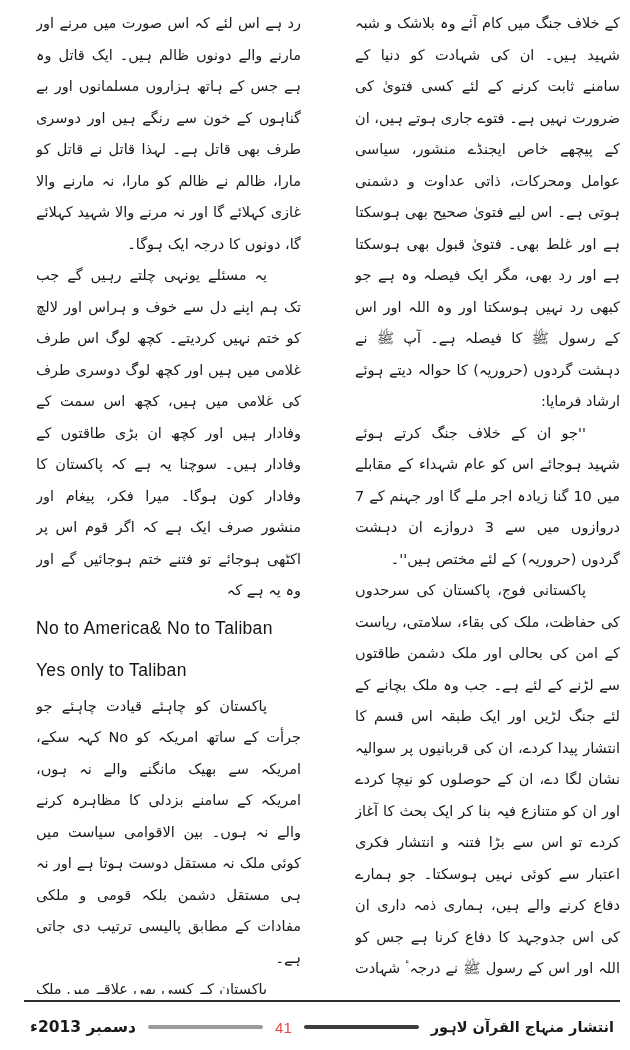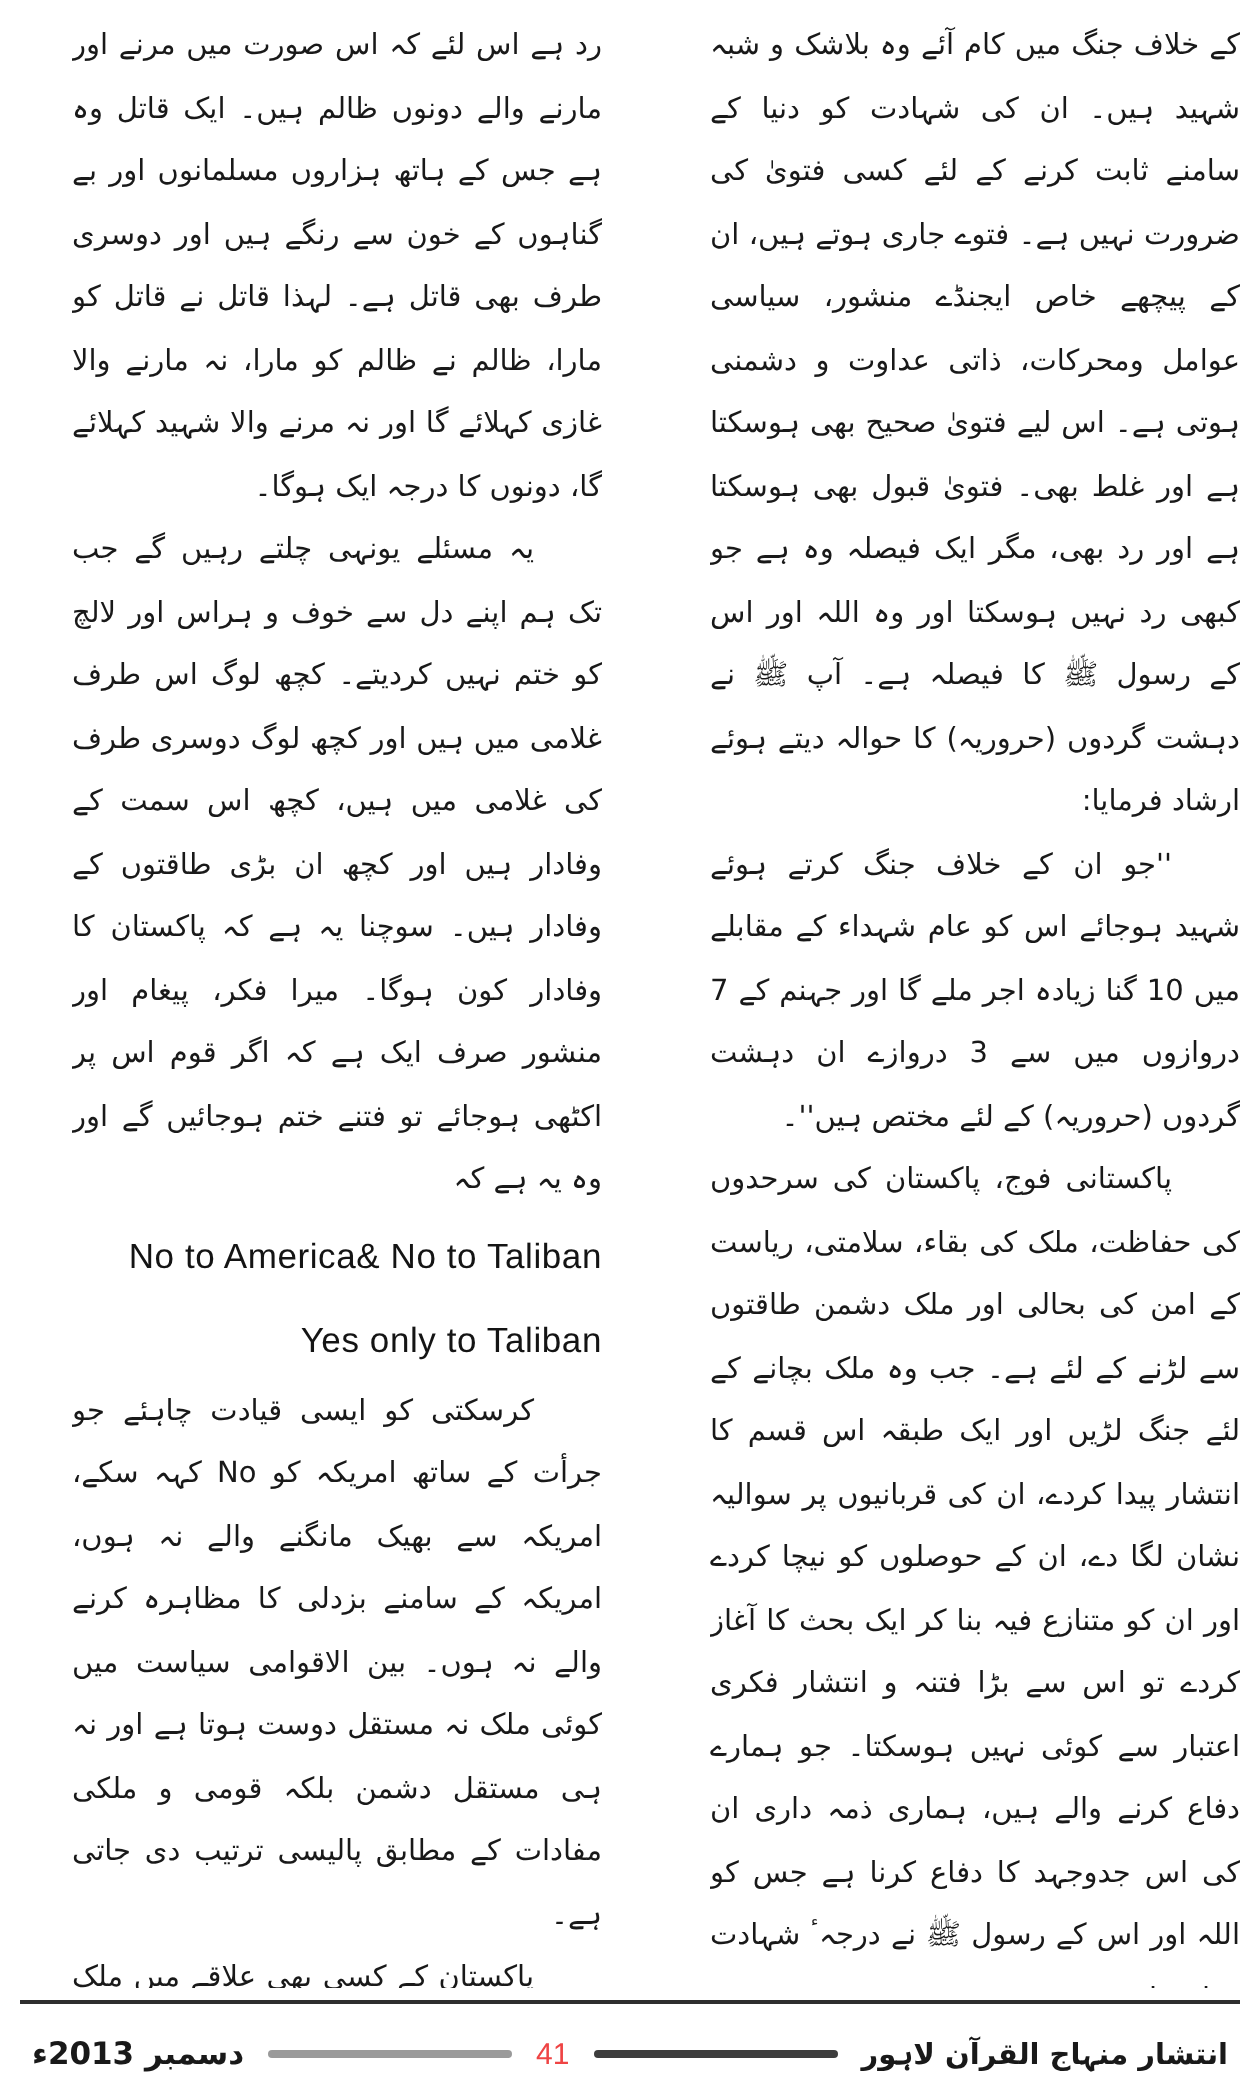--- a/index.html
+++ b/index.html
@@ -38,37 +38,38 @@
   .block {
     margin: 0;
     text-align: justify;
     text-justify: inter-word;
   }
   .block-para   { text-indent: 34px; }
   .block-para_cont { text-indent: 0; }
   .block-quote  { text-indent: 34px; }
   .block-english {
     direction: ltr;
-    text-align: right;
+    text-align: left;
     text-indent: 0;
     font-family: "Liberation Sans", sans-serif;
     font-size: 17.5px;
     line-height: 42px;
     letter-spacing: 0.3px;
     color: #141414;
   }
   .footer {
     direction: ltr;
     border-top: 2px solid #2e2e2e;
     margin-top: 6px;
     padding: 16px 6px 8px 6px;
     display: flex;
     flex-direction: row;
     align-items: center;
     gap: 12px;
+    margin-left: 14px;
   }
   .footer-date {
     font-family: "DejaVu Sans", sans-serif;
     font-weight: bold;
     font-size: 15.5px;
     white-space: nowrap;
     direction: rtl;
   }
   .footer-line-left {
     height: 4px;
@@ -109,21 +110,21 @@
         <div class="block block-quote">''جو ان کے خلاف جنگ کرتے ہوئے شہید ہوجائے اس کو عام شہداء کے مقابلے میں 10 گنا زیادہ اجر ملے گا اور جہنم کے 7 دروازوں میں سے 3 دروازے ان دہشت گردوں (حروریہ) کے لئے مختص ہیں''۔</div>
         <div class="block block-para">پاکستانی فوج، پاکستان کی سرحدوں کی حفاظت، ملک کی بقاء، سلامتی، ریاست کے امن کی بحالی اور ملک دشمن طاقتوں سے لڑنے کے لئے ہے۔ جب وہ ملک بچانے کے لئے جنگ لڑیں اور ایک طبقہ اس قسم کا انتشار پیدا کردے، ان کی قربانیوں پر سوالیہ نشان لگا دے، ان کے حوصلوں کو نیچا کردے اور ان کو متنازع فیہ بنا کر ایک بحث کا آغاز کردے تو اس سے بڑا فتنہ و انتشار فکری اعتبار سے کوئی نہیں ہوسکتا۔ جو ہمارے دفاع کرنے والے ہیں، ہماری ذمہ داری ان کی اس جدوجہد کا دفاع کرنا ہے جس کو اللہ اور اس کے رسول ﷺ نے درجہٴ شہادت قرار دیا ہے۔</div>
       </div>
 
     <div class="column">
 
     <div class="block block-para_cont">رد ہے اس لئے کہ اس صورت میں مرنے اور مارنے والے دونوں ظالم ہیں۔ ایک قاتل وہ ہے جس کے ہاتھ ہزاروں مسلمانوں اور بے گناہوں کے خون سے رنگے ہیں اور دوسری طرف بھی قاتل ہے۔ لہذا قاتل نے قاتل کو مارا، ظالم نے ظالم کو مارا، نہ مارنے والا غازی کہلائے گا اور نہ مرنے والا شہید کہلائے گا، دونوں کا درجہ ایک ہوگا۔</div>
         <div class="block block-para">یہ مسئلے یونہی چلتے رہیں گے جب تک ہم اپنے دل سے خوف و ہراس اور لالچ کو ختم نہیں کردیتے۔ کچھ لوگ اس طرف غلامی میں ہیں اور کچھ لوگ دوسری طرف کی غلامی میں ہیں، کچھ اس سمت کے وفادار ہیں اور کچھ ان بڑی طاقتوں کے وفادار ہیں۔ سوچنا یہ ہے کہ پاکستان کا وفادار کون ہوگا۔ میرا فکر، پیغام اور منشور صرف ایک ہے کہ اگر قوم اس پر اکٹھی ہوجائے تو فتنے ختم ہوجائیں گے اور وہ یہ ہے کہ</div>
         <div class="block block-english" dir="ltr">No to America&amp; No to Taliban</div>
         <div class="block block-english" dir="ltr">Yes only to Taliban</div>
-        <div class="block block-para">کرسکتی کو ایسی قیادت چاہئے جو جرأت کے ساتھ امریکہ کو No کہہ سکے، امریکہ سے بھیک مانگنے والے نہ ہوں، امریکہ کے سامنے بزدلی کا مظاہرہ کرنے والے نہ ہوں۔ بین الاقوامی سیاست میں کوئی ملک نہ مستقل دوست ہوتا ہے اور نہ ہی مستقل دشمن بلکہ قومی و ملکی مفادات کے مطابق پالیسی ترتیب دی جاتی ہے۔</div>
+        <div class="block block-para">پاکستان کو چاہئے قیادت چاہئے جو جرأت کے ساتھ امریکہ کو No کہہ سکے، امریکہ سے بھیک مانگنے والے نہ ہوں، امریکہ کے سامنے بزدلی کا مظاہرہ کرنے والے نہ ہوں۔ بین الاقوامی سیاست میں کوئی ملک نہ مستقل دوست ہوتا ہے اور نہ ہی مستقل دشمن بلکہ قومی و ملکی مفادات کے مطابق پالیسی ترتیب دی جاتی ہے۔</div>
         <div class="block block-para">پاکستان کے کسی بھی علاقے میں ملک کے دفاع اور امن کی بحالی کے لئے جو پاکستانی فوج کے جوان کام آرہے ہیں وہ شہید ہیں اور اس میں دوسری کوئی رائے نہیں۔</div>
       </div>
 
   </div>
 
   <div class="footer">
     <span class="footer-date">دسمبر 2013ء</span>
     <span class="footer-line-left"></span>
     <span class="footer-page">41</span>
     <span class="footer-line-right"></span>

